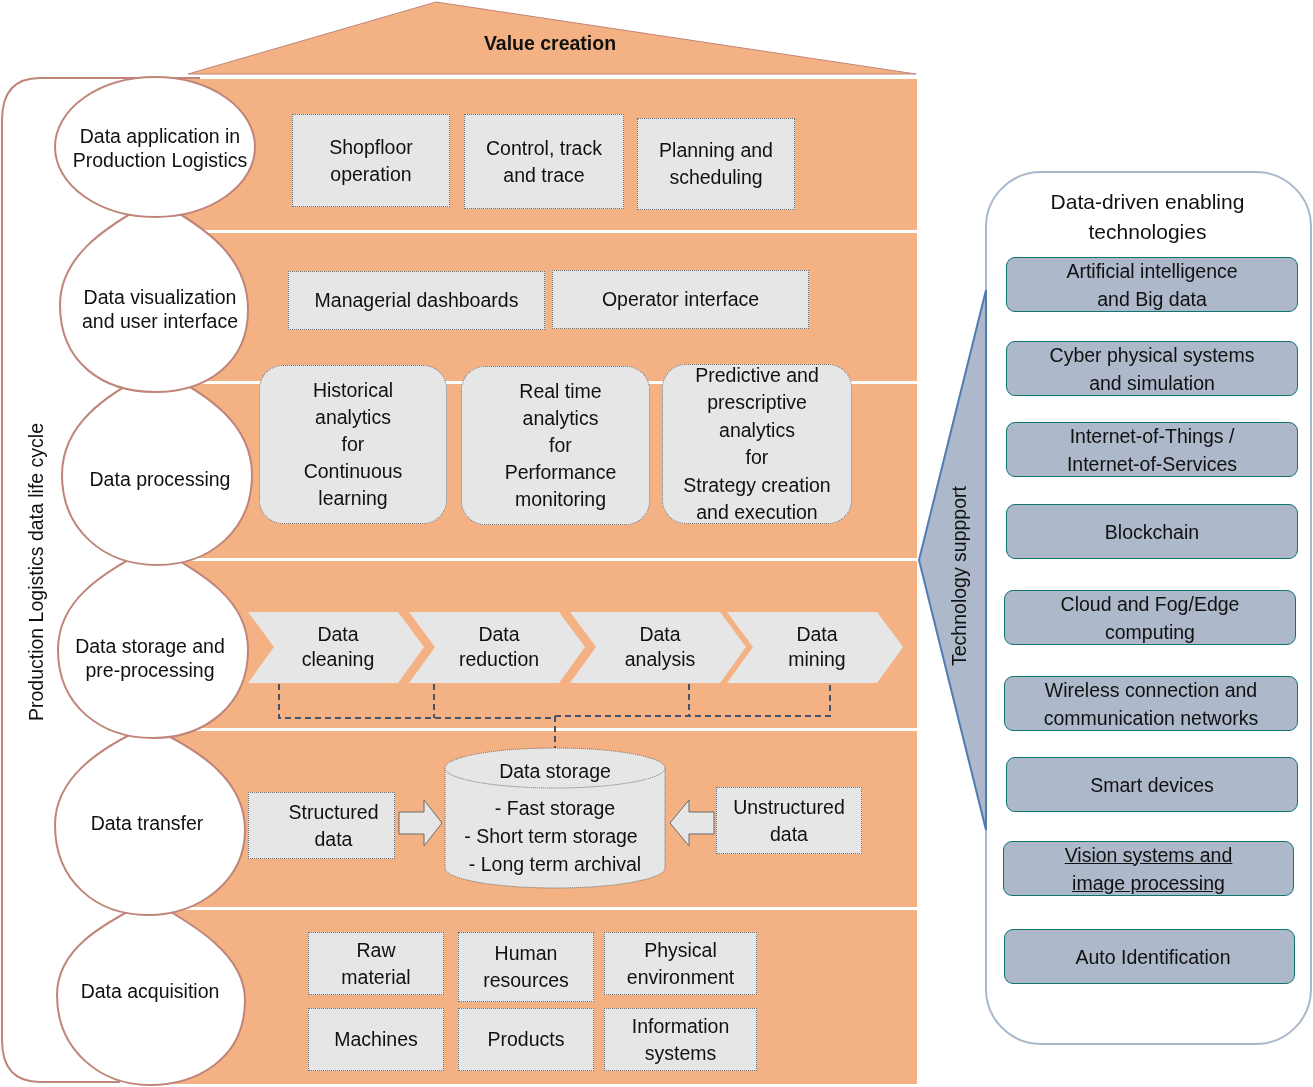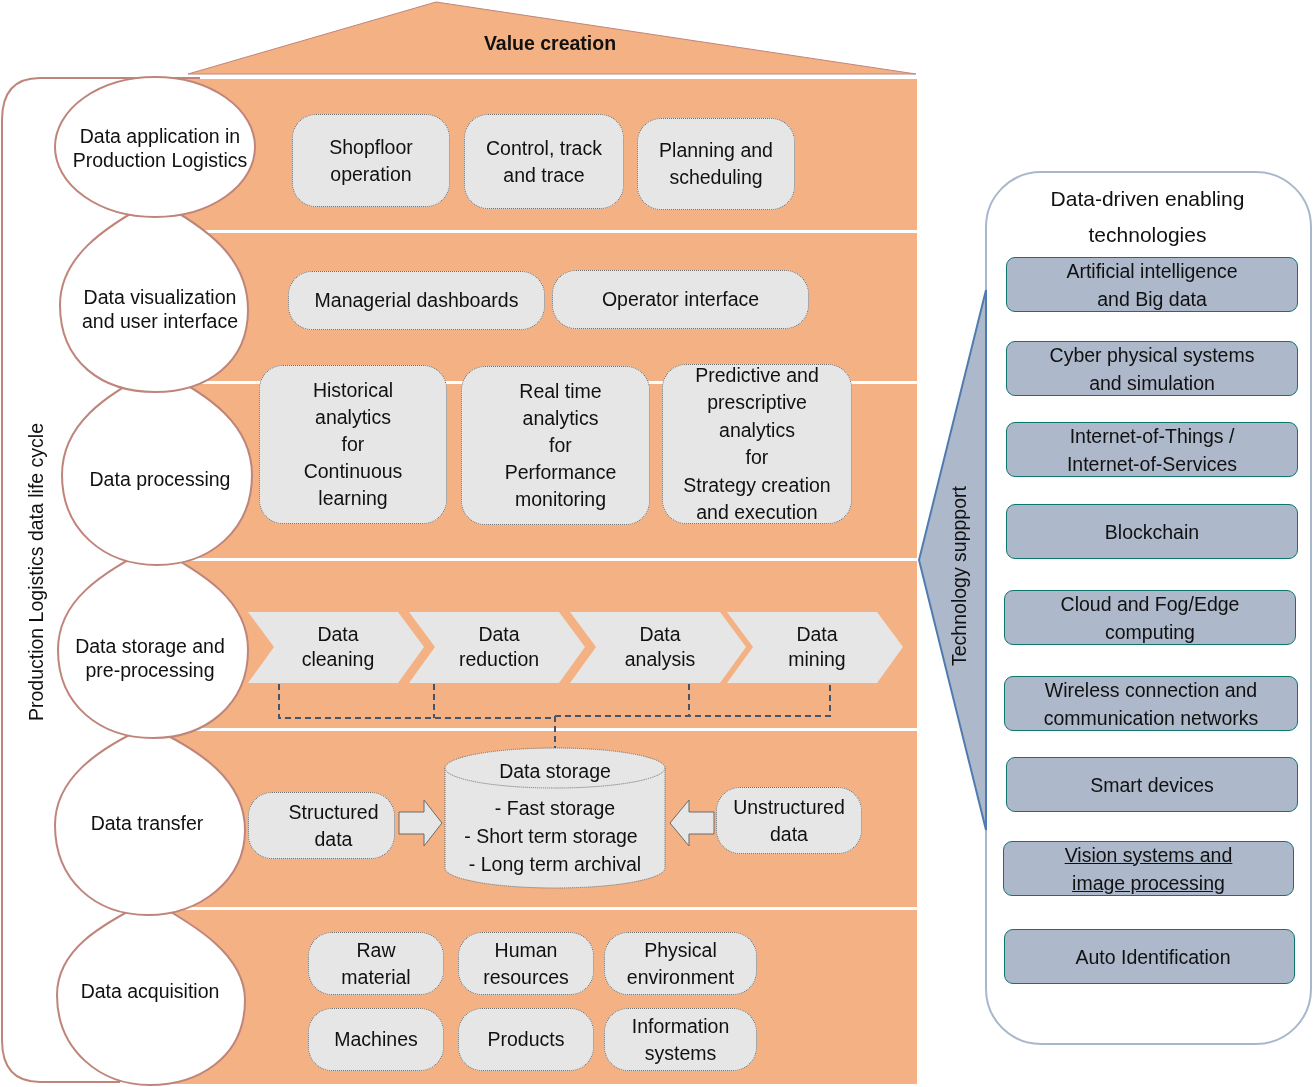--- a/index.html
+++ b/index.html
@@ -1,19 +1,19 @@
 <!DOCTYPE html>
 <html><head>
 <meta charset="utf-8">
 <style>
   html, body { margin:0; padding:0; background:#ffffff; }
   body { width:1313px; height:1087px; position:relative; overflow:hidden;
          font-family:"Liberation Sans", sans-serif; color:#111; }
   svg.bg { position:absolute; left:0; top:0; }
-  .box { position:absolute; background:#e6e6e6; border:1px dotted #6b6b6b; border-radius:24px;
+  .box { position:absolute; background:#e6e6e6; border:1px dotted #6b6b6b; border-radius:0;
          display:flex; align-items:center; justify-content:center; text-align:center;
          font-size:19.5px; line-height:27px; box-sizing:border-box; white-space:pre-line; }
   .tech { position:absolute; background:#adb8ca; border:1px solid #0f766e; border-radius:9px;
           display:flex; align-items:center; justify-content:center; text-align:center;
           font-size:19.5px; line-height:28px; box-sizing:border-box; white-space:pre-line; }
   .lbl { position:absolute; text-align:center; font-size:19.5px; line-height:24px; white-space:pre-line;
          display:flex; align-items:center; justify-content:center; }
   .chev { position:absolute; display:flex; align-items:center; justify-content:center; text-align:center;
           font-size:19.5px; line-height:25px; white-space:pre-line; }
   .vert { position:absolute; transform:rotate(-90deg); transform-origin:center center; white-space:nowrap;
@@ -121,32 +121,32 @@
 data</div>
 <div class="box" style="left:716px;top:787px;width:146px;height:67px;">Unstructured
 data</div>
 <div class="lbl" style="left:445px;top:758px;width:220px;height:26px;">Data storage</div>
 <div class="lbl" style="left:445px;top:795px;width:220px;height:26px;">- Fast storage</div>
 <div class="lbl" style="left:445px;top:823px;width:212px;height:26px;">- Short term storage</div>
 <div class="lbl" style="left:445px;top:851px;width:220px;height:26px;">- Long term archival</div>
 
 <div class="box" style="left:308px;top:932px;width:136px;height:63px;">Raw
 material</div>
-<div class="box" style="left:458px;top:932px;width:136px;height:63px;">Human
+<div class="box" style="left:458px;top:932px;width:136px;height:70px;">Human
 resources</div>
 <div class="box" style="left:604px;top:932px;width:153px;height:63px;">Physical
 environment</div>
 <div class="box" style="left:308px;top:1008px;width:136px;height:63px;">Machines</div>
 <div class="box" style="left:458px;top:1008px;width:136px;height:63px;">Products</div>
 <div class="box" style="left:604px;top:1008px;width:153px;height:63px;">Information
 systems</div>
 
 <div class="vert" style="left:860px;top:564px;width:200px;height:24px;">Technology suppport</div>
 
-<div class="lbl" style="left:995px;top:188px;width:305px;height:58px;font-size:21px;line-height:36px;">Data-driven enabling
+<div class="lbl" style="left:995px;top:188px;width:305px;height:58px;font-size:21px;line-height:30px;">Data-driven enabling
 technologies</div>
 <div class="tech" style="left:1006px;top:257px;width:292px;height:55px;">Artificial intelligence
 and Big data</div>
 <div class="tech" style="left:1006px;top:341px;width:292px;height:55px;">Cyber physical systems
 and simulation</div>
 <div class="tech" style="left:1006px;top:422px;width:292px;height:55px;">Internet-of-Things /
 Internet-of-Services</div>
 <div class="tech" style="left:1006px;top:504px;width:292px;height:55px;">Blockchain</div>
 <div class="tech" style="left:1004px;top:590px;width:292px;height:55px;">Cloud and Fog/Edge
 computing</div>

